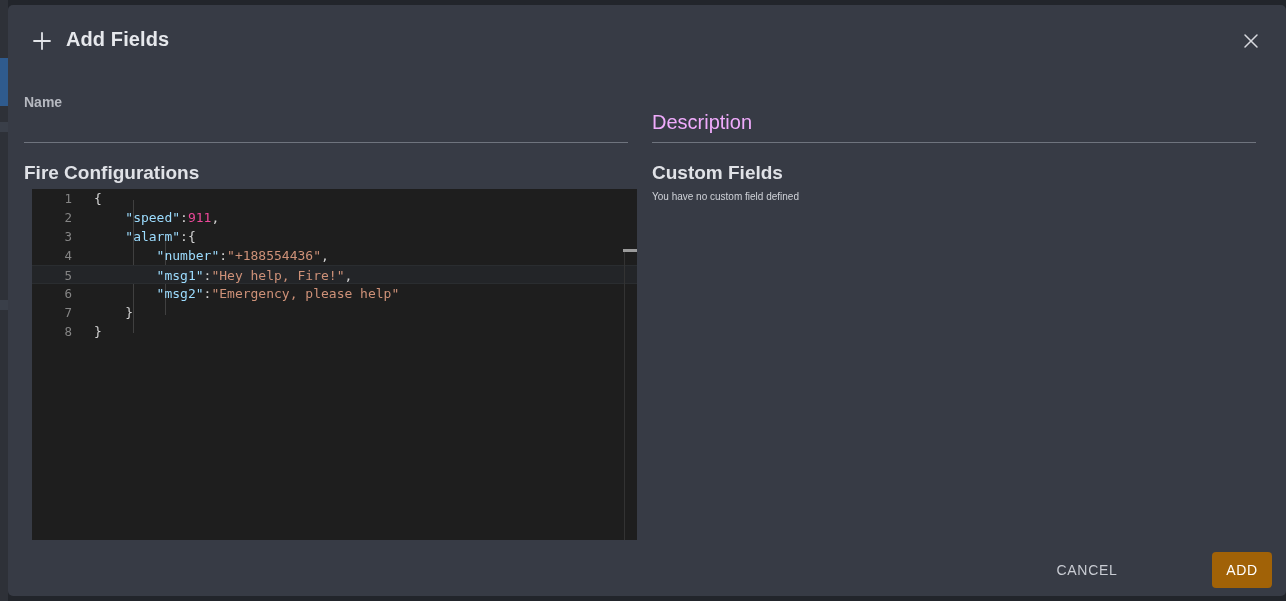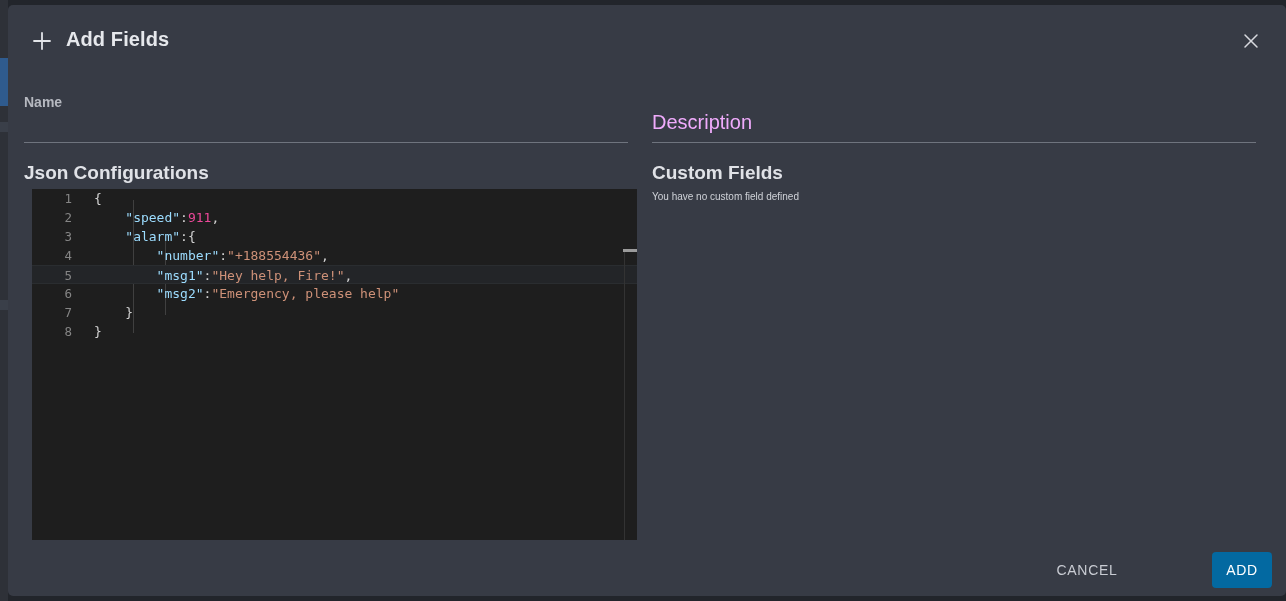--- a/index.html
+++ b/index.html
@@ -299,21 +299,21 @@
   }
   .btn-cancel {
     right: 157px;
     width: 84px;
     background: transparent;
     color: #c9ccd3;
   }
   .btn-add {
     right: 14px;
     width: 60px;
-    background: #0369a1;
+    background: #a16207;
     color: #ffffff;
   }
 </style>
 </head>
 <body>
 
 <div id="app">
 
   <div class="app-sidebar">
     <div class="app-sidebar-active"></div>
@@ -344,21 +344,21 @@
 
     <div class="modal-body">
 
       <div class="col-left">
 
         <div class="field">
           <div class="field-label">Name</div>
           <div class="field-underline"></div>
         </div>
 
-        <div class="section-title">Json Configurations</div>
+        <div class="section-title">Fire Configurations</div>
 
         <div class="editor">
           <div class="editor-inner" id="editor-inner">
             <div class="indent-guide ig-a"></div>
             <div class="indent-guide ig-b"></div>
           <div class="code-line"><span class="gutter-num">1</span><span class="code-text"><span class="tok-punc">{</span></span></div>
               <div class="code-line"><span class="gutter-num">2</span><span class="code-text"><span class="tok-key">    "speed"</span><span class="tok-punc">:</span><span class="tok-num">911</span><span class="tok-punc">,</span></span></div>
               <div class="code-line"><span class="gutter-num">3</span><span class="code-text"><span class="tok-key">    "alarm"</span><span class="tok-punc">:{</span></span></div>
               <div class="code-line"><span class="gutter-num">4</span><span class="code-text"><span class="tok-key">        "number"</span><span class="tok-punc">:</span><span class="tok-str">"+188554436"</span><span class="tok-punc">,</span></span></div>
               <div class="code-line active"><span class="gutter-num">5</span><span class="code-text"><span class="tok-key">        "msg1"</span><span class="tok-punc">:</span><span class="tok-str">"Hey help, Fire!"</span><span class="tok-punc">,</span></span></div>

